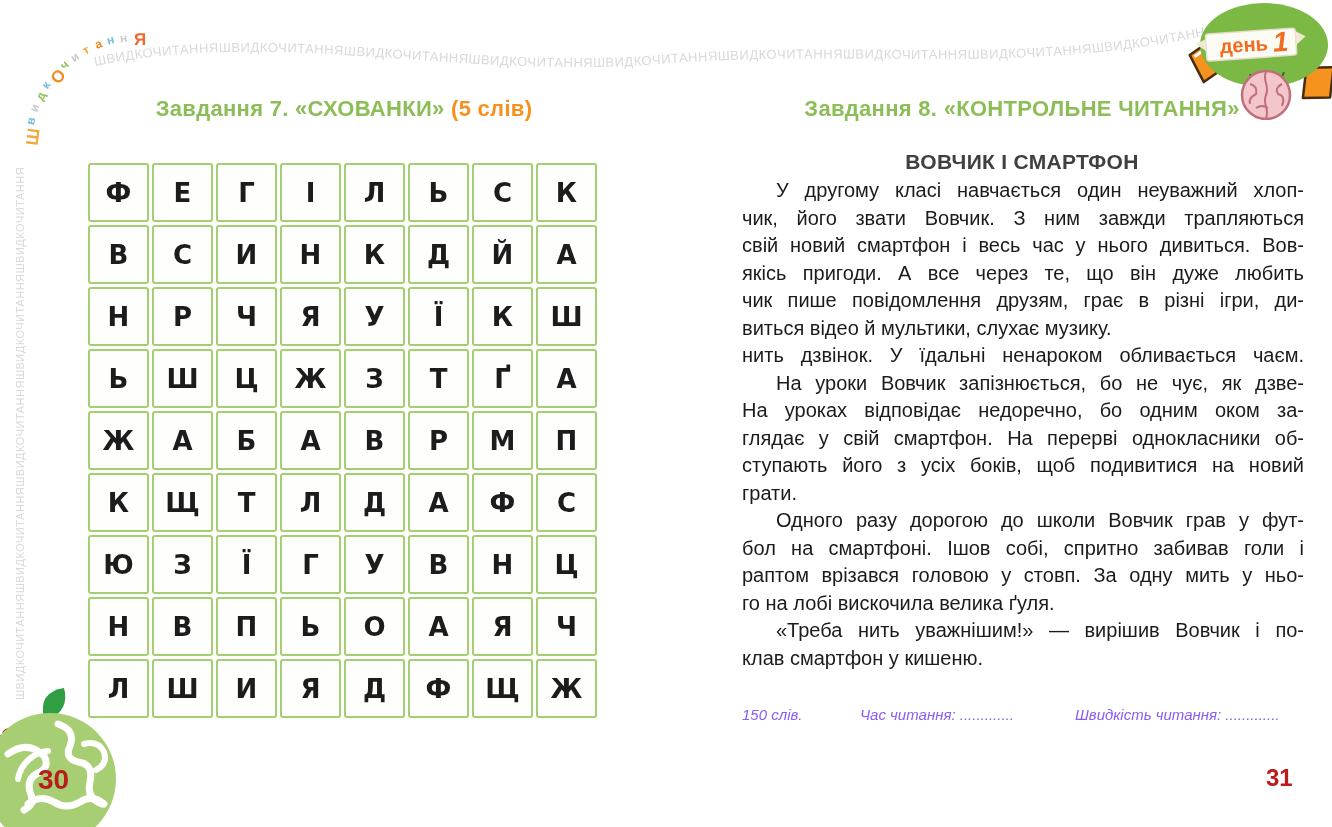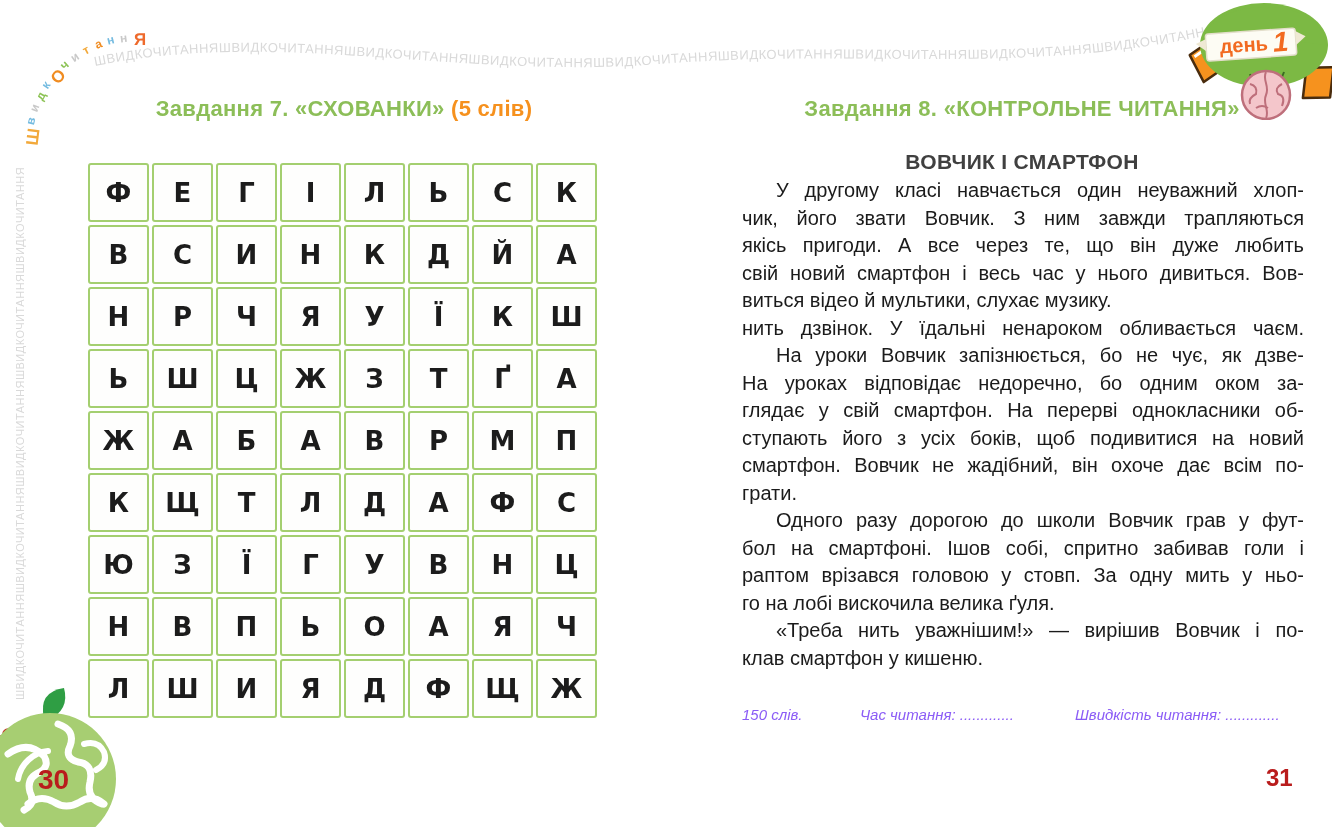--- a/index.html
+++ b/index.html
@@ -254,31 +254,31 @@
 <div class="page-num page-num-left">30</div>
 
 <div class="page-title title-right">Завдання 8. «КОНТРОЛЬНЕ ЧИТАННЯ»</div>
 
 <div class="story-title">ВОВЧИК І СМАРТФОН</div>
 
 <div class="story" id="storyBody">
     <div>
       <div class="story-line first">У другому класі навчається один неуважний хлоп-</div>
       <div class="story-line">чик, його звати Вовчик. З ним завжди трапляються</div>
+      <div class="story-line">свій новий смартфон і весь час у нього дивиться. Вов-</div>
       <div class="story-line">якісь пригоди. А все через те, що він дуже любить</div>
-      <div class="story-line">свій новий смартфон і весь час у нього дивиться. Вов-</div>
+      <div class="story-line">чик пише повідомлення друзям, грає в різні ігри, ди-</div>
       <div class="story-line last">виться відео й мультики, слухає музику.</div>
     </div>
     <div>
       <div class="story-line">нить дзвінок. У їдальні ненароком обливається чаєм.</div>
       <div class="story-line first">На уроки Вовчик запізнюється, бо не чує, як дзве-</div>
       <div class="story-line">На уроках відповідає недоречно, бо одним оком за-</div>
       <div class="story-line">глядає у свій смартфон. На перерві однокласники об-</div>
       <div class="story-line">ступають його з усіх боків, щоб подивитися на новий</div>
-      <div class="story-line">смартфон. Вовчик не жадібний, він охоче дає всім по-</div>
       <div class="story-line last">грати.</div>
     </div>
     <div>
       <div class="story-line first">Одного разу дорогою до школи Вовчик грав у фут-</div>
       <div class="story-line">бол на смартфоні. Ішов собі, спритно забивав голи і</div>
       <div class="story-line">раптом врізався головою у стовп. За одну мить у ньо-</div>
       <div class="story-line last">го на лобі вискочила велика ґуля.</div>
     </div>
     <div>
       <div class="story-line first">«Треба нить уважнішим!» — вирішив Вовчик і по-</div>

